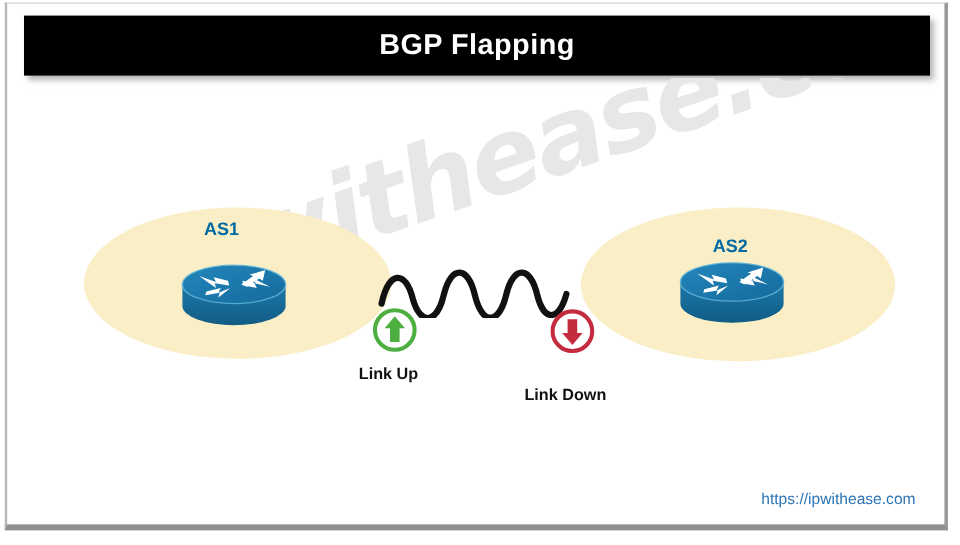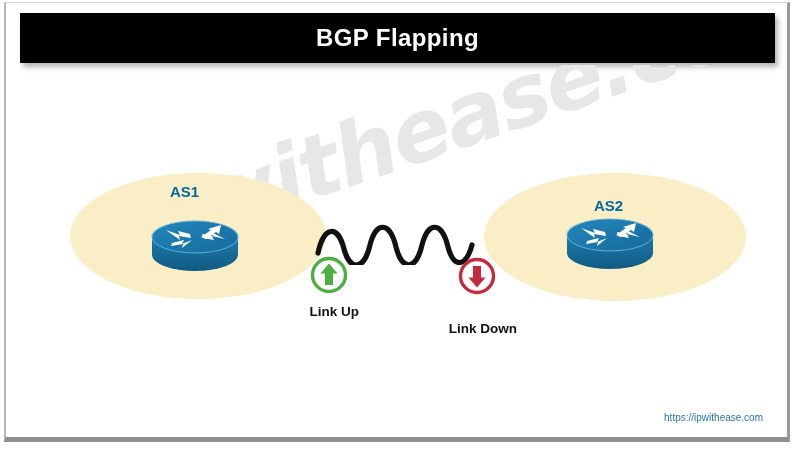--- a/index.html
+++ b/index.html
@@ -113,31 +113,31 @@
   .status-icon { position: absolute; }
   #link-up-icon   { left: 303px; top: 190px; }
   #link-down-icon { left: 451px; top: 191px; }
 
   .status-label {
     position: absolute;
     font-size: 13.5px;
     font-weight: bold;
     color: #111111;
     white-space: nowrap;
-    text-align: right;
+    text-align: left;
   }
   #link-up-label   { left: 293px; top: 239px; width: 60px; }
   #link-down-label { left: 431px; top: 256px; width: 80px; }
 
   
   #footer-url {
     position: absolute;
     right: 24px;
     bottom: 14px;
-    font-size: 10px;
+    font-size: 13px;
     color: #2e75b6;
     white-space: nowrap;
   }
 </style>
 </head>
 <body>
 
 <div id="slide-frame">
 
   <div id="title-banner">

